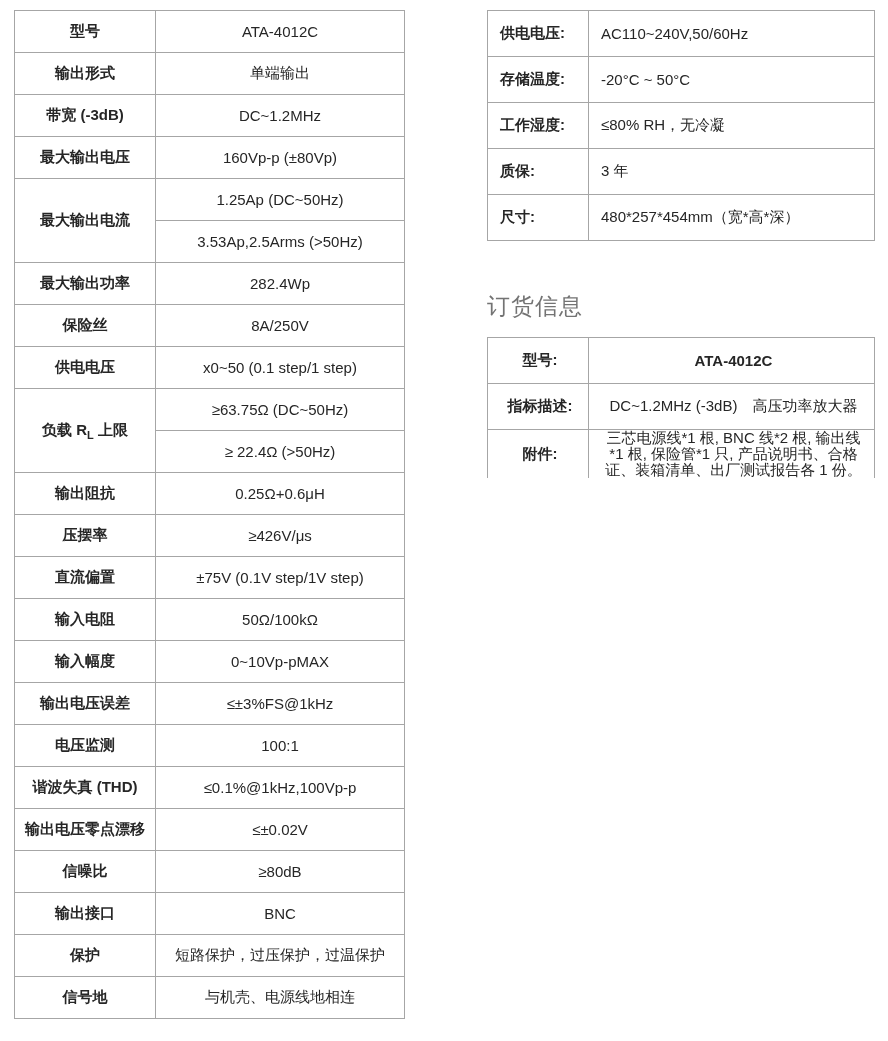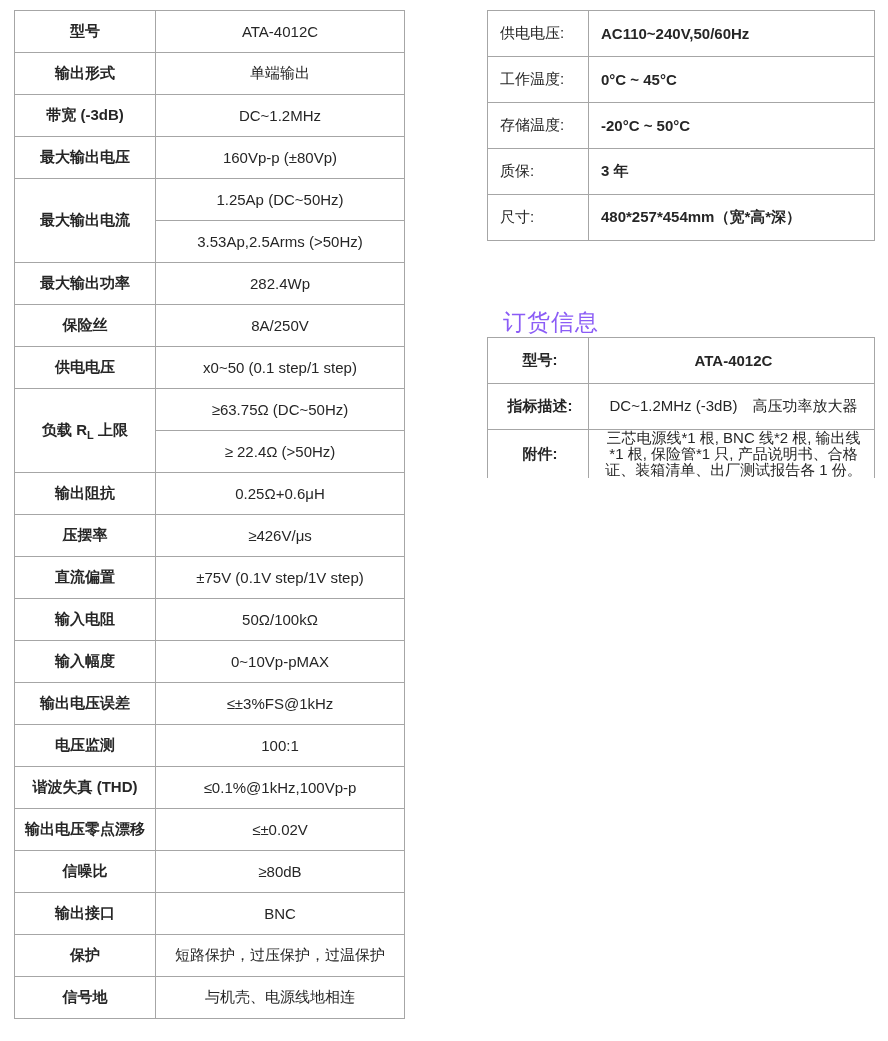--- a/index.html
+++ b/index.html
@@ -50,35 +50,34 @@
   .general-table {
     position: absolute;
     left: 487px;
     top: 10px;
     width: 387px;
   }
   .general-table td {
     height: 45px;
     text-align: left;
     padding: 0 8px 0 12px;
-    font-weight: bold;
   }
   .general-table td.label-cell {
-    font-weight: normal;
+    font-weight: bold;
   }
 
   
   .order-title {
     position: absolute;
     left: 487px;
     top: 291px;
-    margin: 16px;
+    margin: 0;
     font-size: 23px;
     font-weight: 400;
-    color: #8b5cf6;
+    color: #737373;
     letter-spacing: 1px;
   }
   .order-table {
     position: absolute;
     left: 487px;
     top: 337px;
     width: 387px;
   }
   .order-table td {
     height: 45px;
@@ -211,26 +210,26 @@
   <colgroup>
     <col style="width:101px">
     <col style="width:286px">
   </colgroup>
   <tbody>
       <tr>
         <td class="label-cell">供电电压:</td>
         <td class="value-cell">AC110~240V,50/60Hz</td>
       </tr>
       <tr>
-        <td class="label-cell">工作温度:</td>
-        <td class="value-cell">0°C ~ 45°C</td>
-      </tr>
-      <tr>
         <td class="label-cell">存储温度:</td>
         <td class="value-cell">-20°C ~ 50°C</td>
+      </tr>
+      <tr>
+        <td class="label-cell">工作湿度:</td>
+        <td class="value-cell">≤80% RH，无冷凝</td>
       </tr>
       <tr>
         <td class="label-cell">质保:</td>
         <td class="value-cell">3 年</td>
       </tr>
       <tr>
         <td class="label-cell">尺寸:</td>
         <td class="value-cell">480*257*454mm（宽*高*深）</td>
       </tr>
     </tbody>

